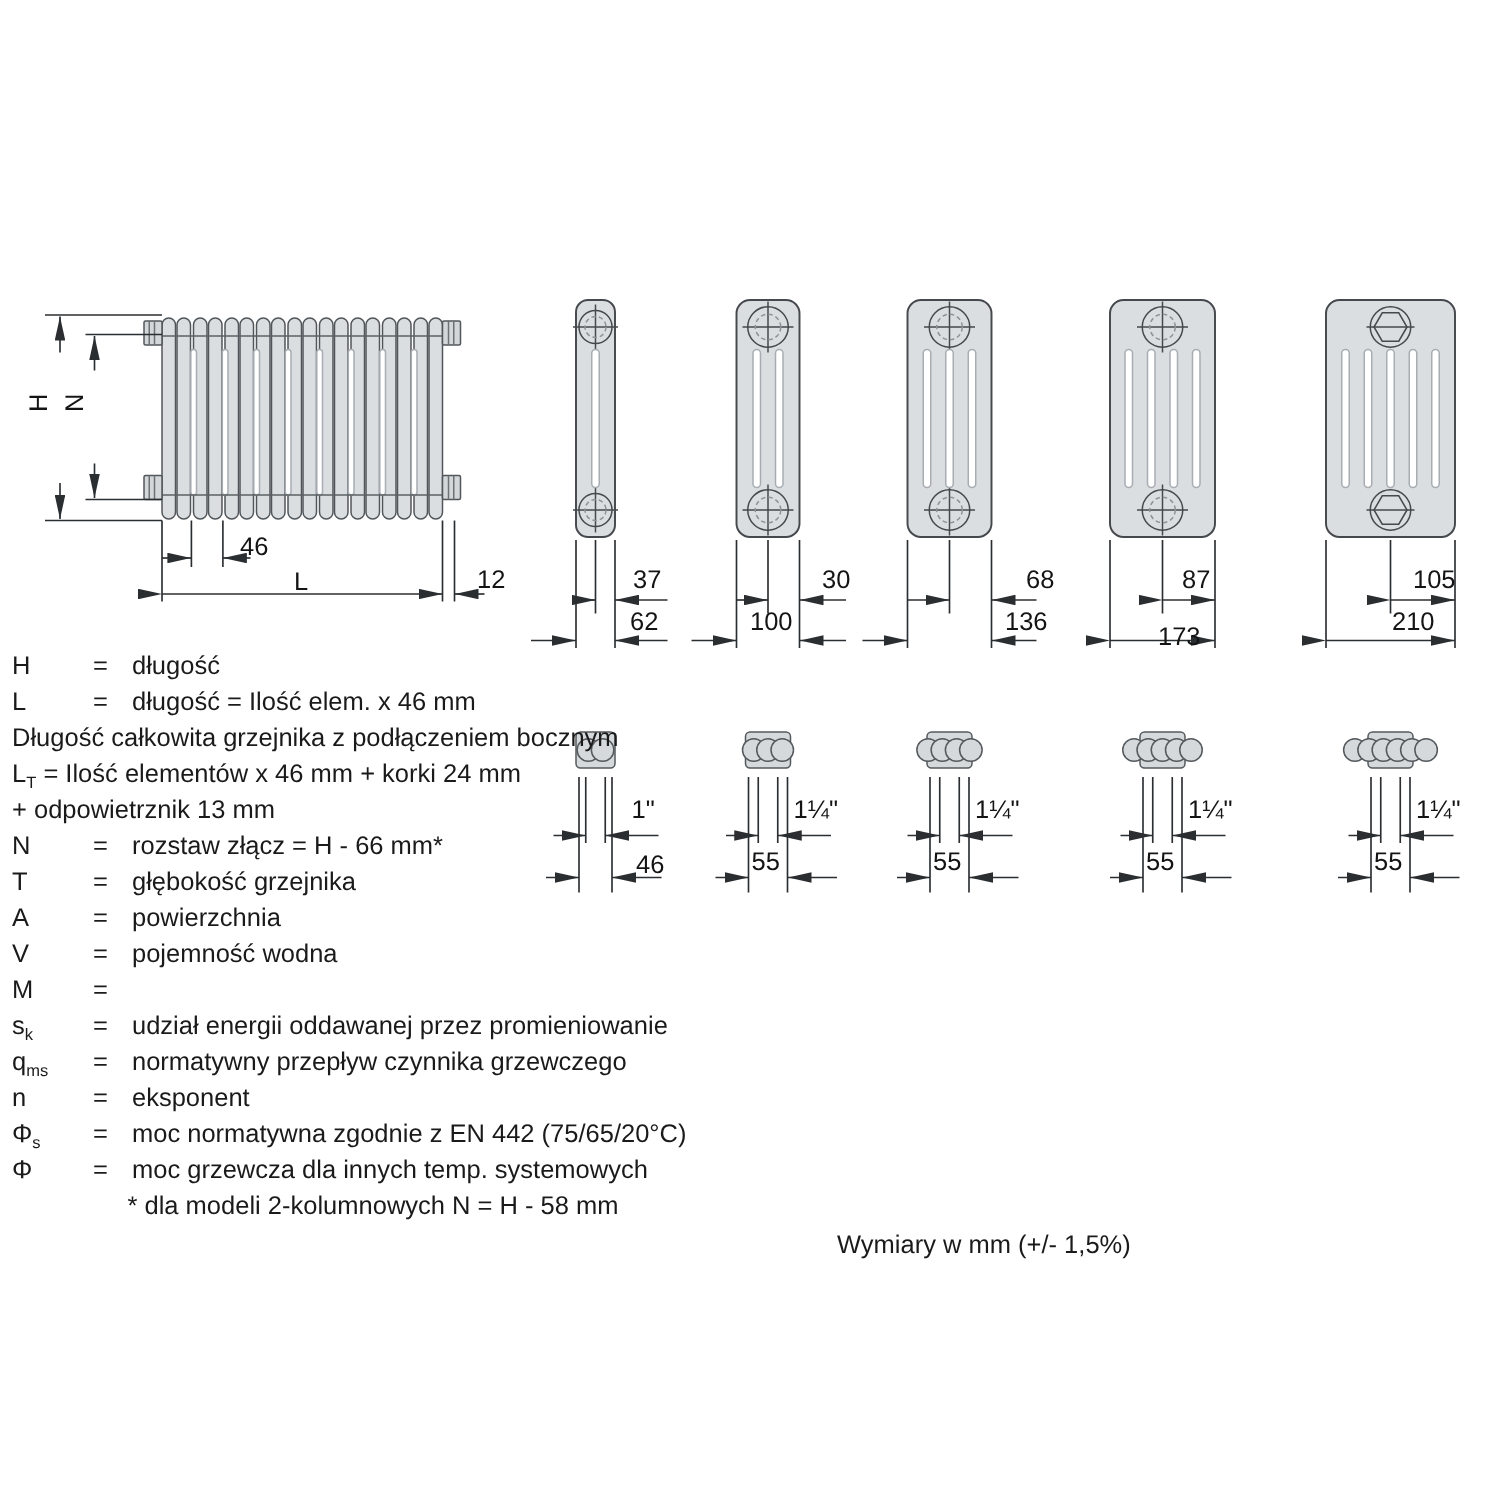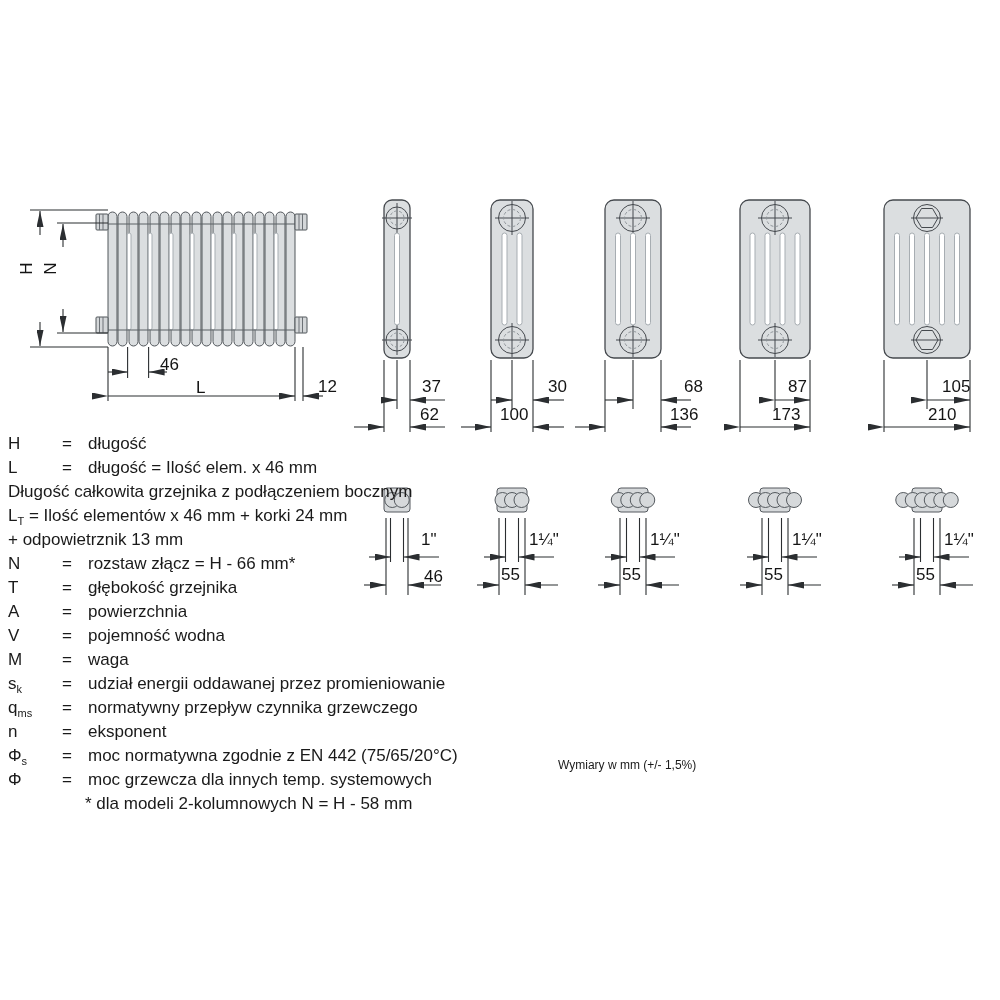--- a/index.html
+++ b/index.html
@@ -9,21 +9,21 @@
   .dim{position:absolute;font-size:17px;line-height:17px;color:#141414;white-space:nowrap;}
   .rot{transform:rotate(-90deg);transform-origin:center center;width:20px;text-align:center;}
   .legend{position:absolute;left:8px;top:432px;width:540px;font-size:17px;}
   .lrow{display:flex;height:24px;line-height:24px;}
   .lrow.flow{display:block;}
   .lsym{width:54px;flex:0 0 54px;}
   .leq{width:26px;flex:0 0 26px;}
   .ldef{flex:1;}
   .lrow.indent{padding-left:77px;}
   sub{font-size:11px;}
-  .note{position:absolute;left:558px;top:758px;font-size:12px;}
+  .note{position:absolute;left:558px;top:820px;font-size:17px;}
   .tube{fill:#dbdee0;stroke:#51565b;stroke-width:1;}
   .slot{fill:#ffffff;stroke:#a7adb2;stroke-width:1;}
   .body{fill:#dbdee0;stroke:#45494e;stroke-width:1.3;}
   .hub{fill:#d6d9db;stroke:#54595e;stroke-width:1;}
   .circ{fill:#d6d9db;stroke:#54595e;stroke-width:1;}
   .dl{stroke:#2b2e31;stroke-width:1.1;fill:none;}
   .pl{stroke:#45494e;stroke-width:1;fill:none;}
   .pli{stroke:#8d9398;stroke-width:1;fill:none;stroke-dasharray:3 2;}
   .cap{fill:#d4d7d9;stroke:#51565b;stroke-width:1;}
   .capl{stroke:#6c7176;stroke-width:1;}
@@ -227,21 +227,21 @@
       <rect class="slot" x="90" y="36" width="5" height="92" rx="2.5"></rect>
     <g class="dl">
       <line x1="35" y1="163" x2="35" y2="235"></line>
         <line x1="105" y1="163" x2="105" y2="235"></line>
         <line x1="70" y1="163" x2="70" y2="212"></line>
       <line x1="70" y1="203" x2="105" y2="203" marker-start="url(#ah)" marker-end="url(#ah)"></line>
       <line x1="35" y1="230" x2="105" y2="230" marker-start="url(#ah)" marker-end="url(#ah)"></line>
     </g>
   </svg>
   <div class="dim" style="left:788px;top:378px">87</div>
-  <div class="dim" style="left:772px;top:406px">173</div>
+  <div class="dim" style="left:772px;top:416px">173</div>
 
   <svg style="left:857px;top:197px" width="140" height="250">
     <rect class="body" x="27" y="3" width="86" height="158" rx="9"></rect>
     <g>
       <circle class="pl" cx="70" cy="21" r="13.5"></circle>
         <polygon class="pl" points="81,21 75.5,30.5 64.5,30.5 59,21 64.5,11.5 75.5,11.5"></polygon>
         <line class="pl" x1="54" y1="21" x2="86" y2="21"></line>
       <circle class="pl" cx="70" cy="143" r="13.5"></circle>
         <polygon class="pl" points="81,143 75.5,152.5 64.5,152.5 59,143 64.5,133.5 75.5,133.5"></polygon>
         <line class="pl" x1="54" y1="143" x2="86" y2="143"></line>
@@ -392,21 +392,20 @@
       <span class="ldef">powierzchnia</span>
     </div>
     <div class="lrow">
       <span class="lsym"><span>V</span><sub></sub></span>
       <span class="leq">=</span>
       <span class="ldef">pojemność wodna</span>
     </div>
     <div class="lrow">
       <span class="lsym"><span>M</span><sub></sub></span>
       <span class="leq">=</span>
-      <span class="ldef">waga</span>
     </div>
     <div class="lrow">
       <span class="lsym"><span>s</span><sub>k</sub></span>
       <span class="leq">=</span>
       <span class="ldef">udział energii oddawanej przez promieniowanie</span>
     </div>
     <div class="lrow">
       <span class="lsym"><span>q</span><sub>ms</sub></span>
       <span class="leq">=</span>
       <span class="ldef">normatywny przepływ czynnika grzewczego</span>

